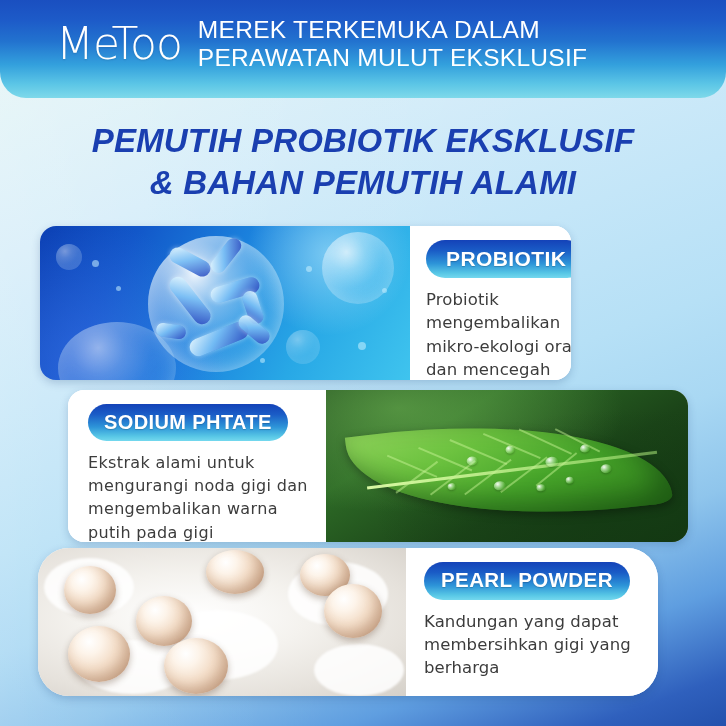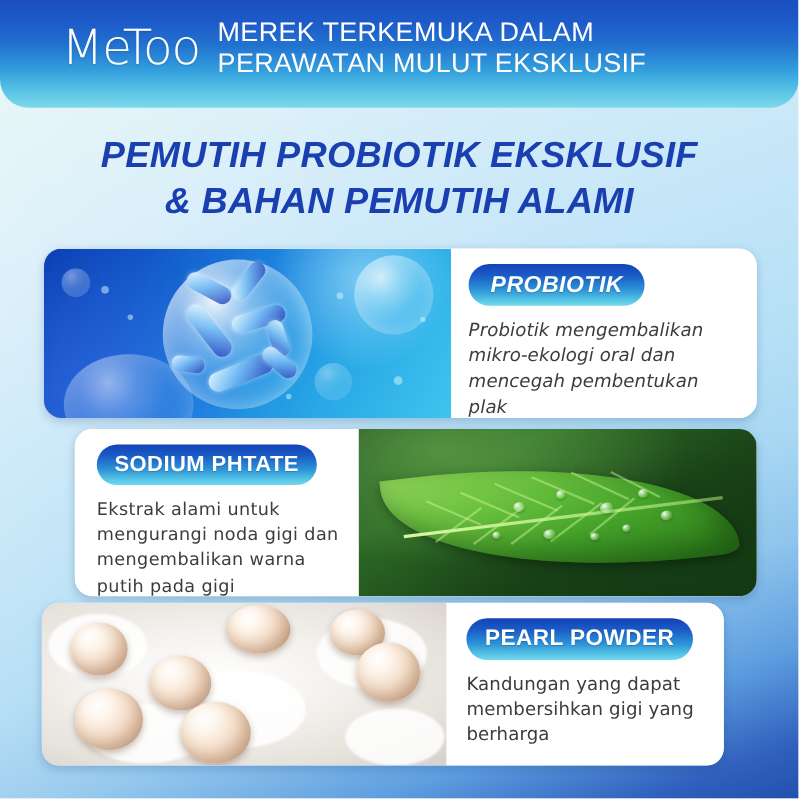--- a/index.html
+++ b/index.html
@@ -106,23 +106,23 @@
   
   .card {
     position: absolute;
     border-radius: 16px;
     overflow: hidden;
     background: #ffffff;
     box-shadow: 0 3px 9px rgba(24,60,120,0.22);
     display: flex;
     z-index: 2;
   }
-  .card-1 { left: 40px;  top: 226px; width: 648px; height: 154px; font-style: italic; }
+  .card-1 { left: 40px;  top: 226px; width: 531px; height: 154px; }
   .card-2 { left: 68px;  top: 390px; width: 620px; height: 152px; }
-  .card-3 { left: 38px;  top: 548px; width: 620px; height: 148px; }
+  .card-3 { left: 38px;  top: 548px; width: 620px; height: 148px; border-radius: 31px; }
 
   .card-img {
     position: relative;
     flex: 0 0 auto;
     overflow: hidden;
   }
   .card-text {
     flex: 1 1 auto;
     background: #ffffff;
     box-sizing: border-box;

